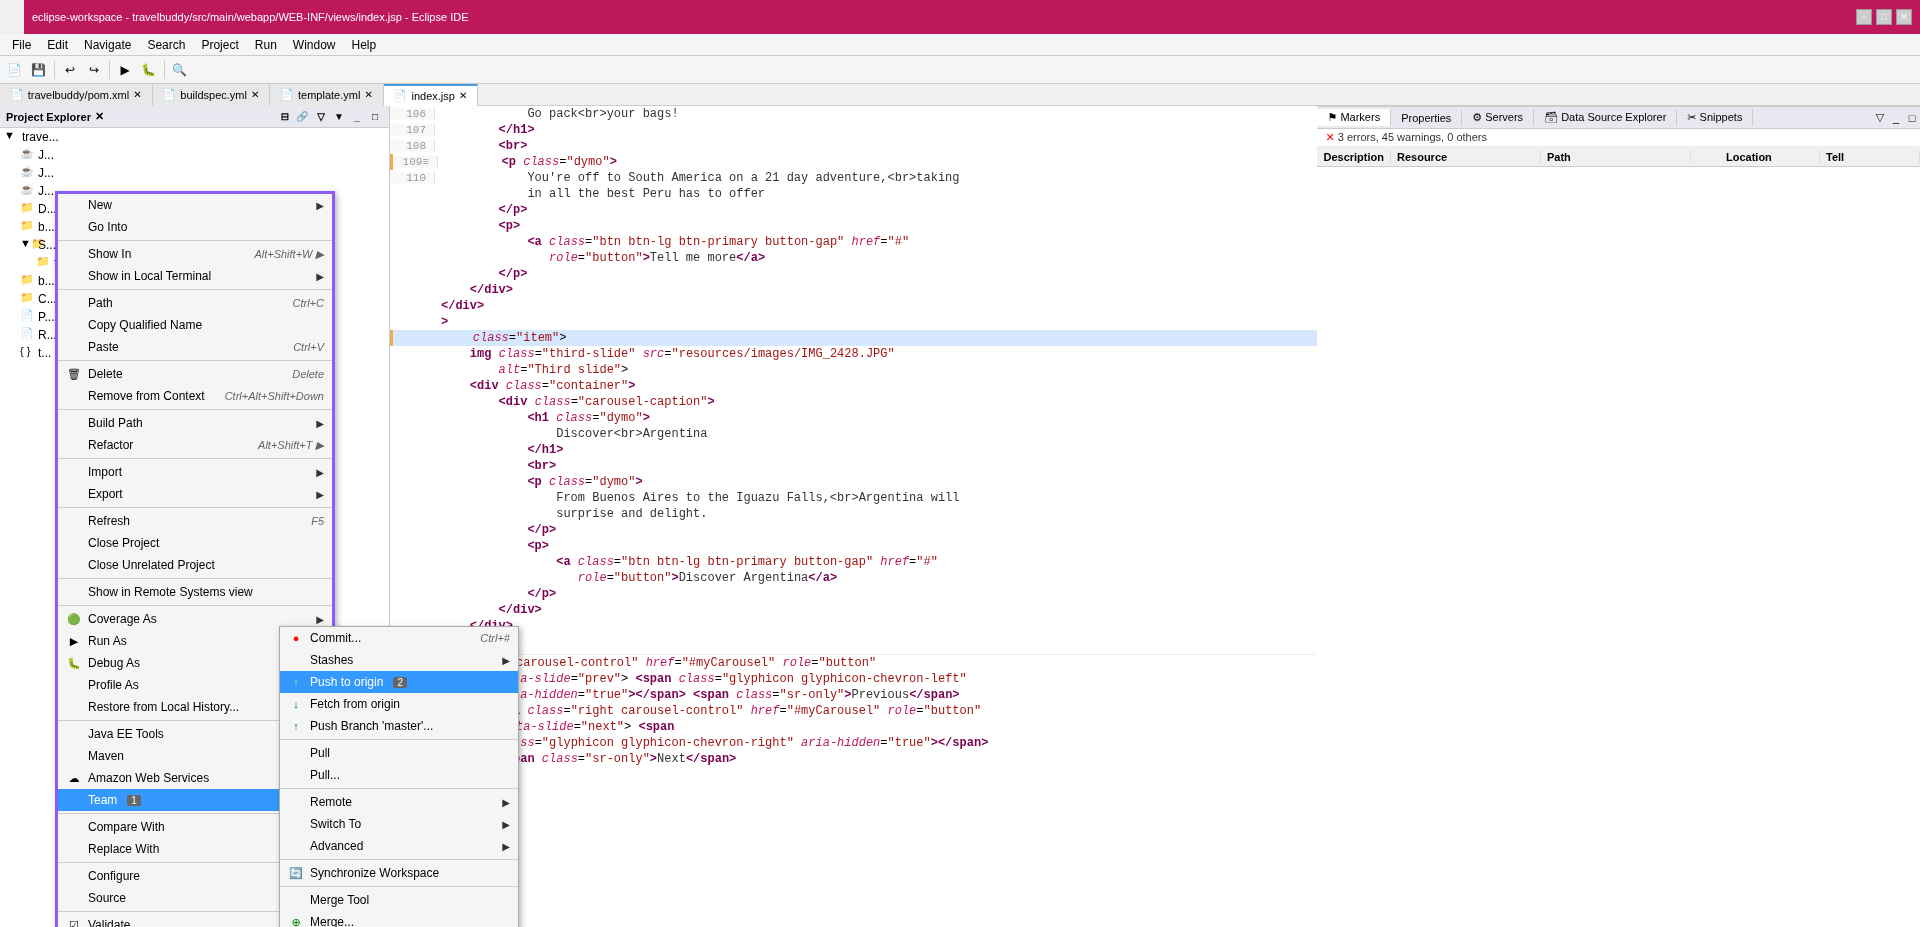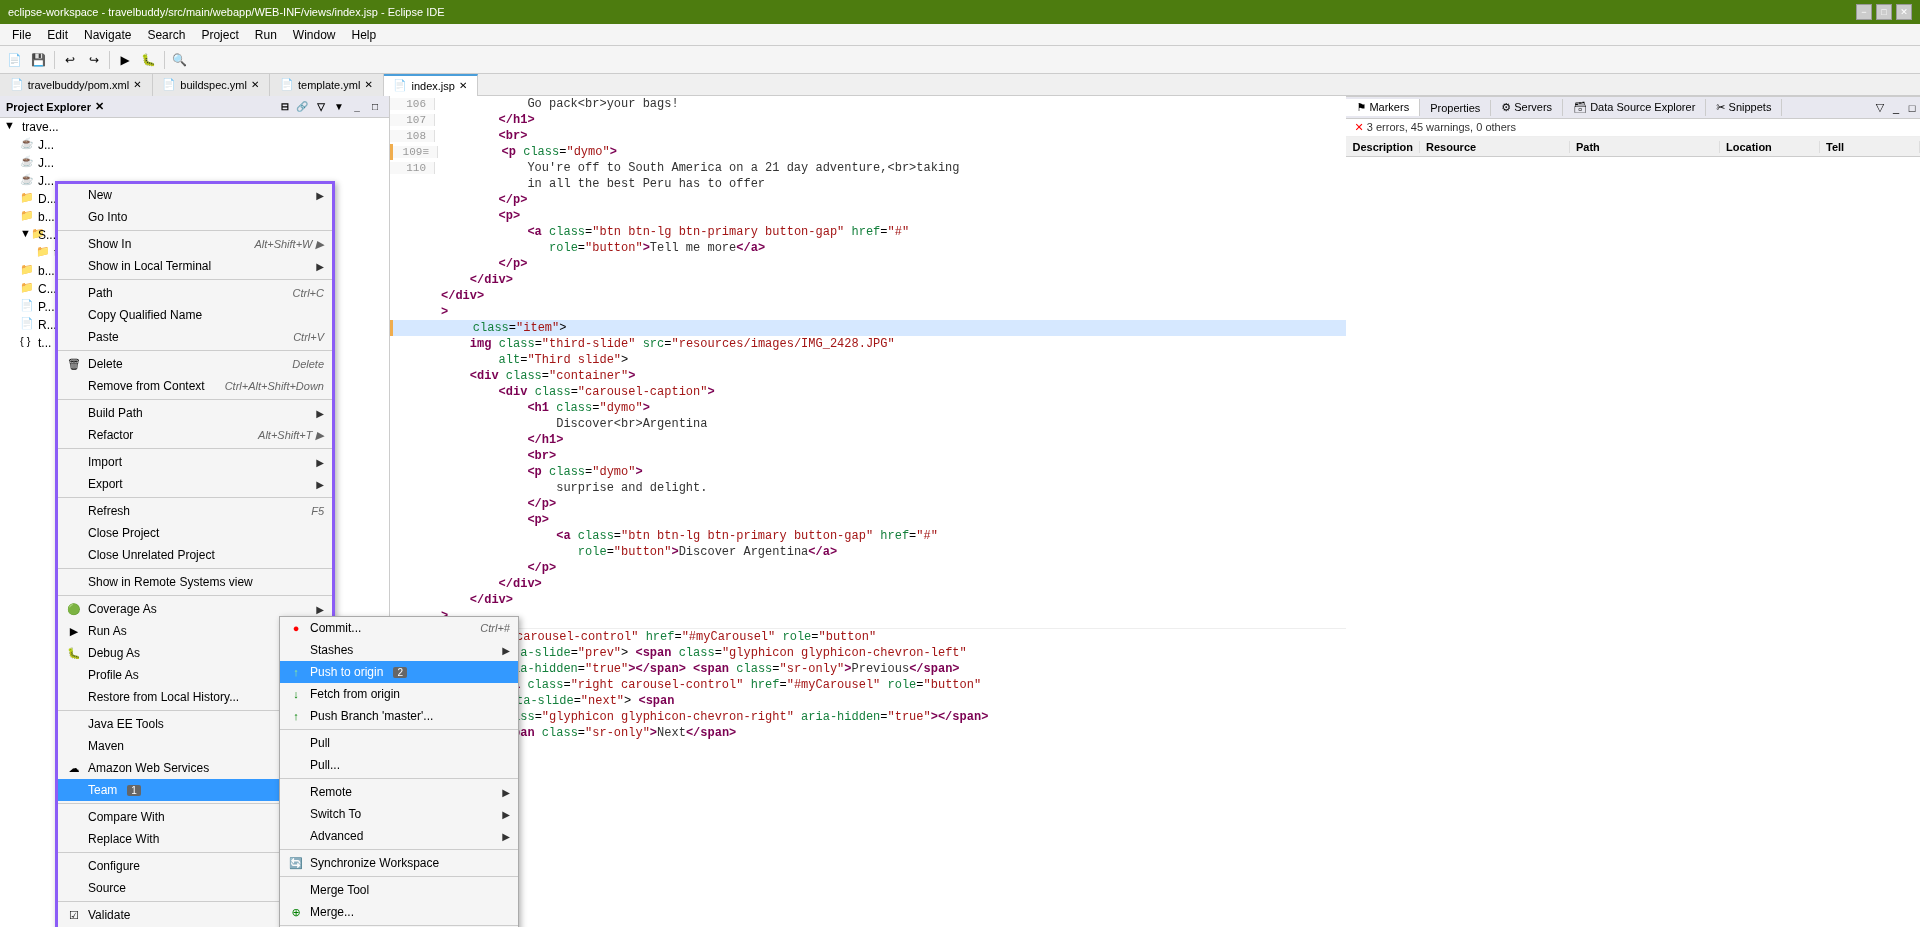--- a/index.html
+++ b/index.html
@@ -7,27 +7,28 @@
       font-family: 'Segoe UI', Tahoma, Geneva, Verdana, sans-serif;
       font-size: 12px;
       background: #f0f0f0;
       overflow: hidden;
       width: 1920px;
       height: 927px;
     }
 
     
     .title-bar {
-      background: #4d7c0f;
+      background: #be185d;
       color: white;
-      height: 24px;
+      height: 34px;
       display: flex;
       align-items: center;
       padding: 0 8px;
       justify-content: space-between;
+      margin-left: 24px;
     }
     .title-bar-text { font-size: 11px; }
     .title-bar-controls { display: flex; gap: 4px; }
     .title-btn {
       width: 16px; height: 16px;
       background: #ccc;
       border: 1px solid #999;
       font-size: 9px;
       display: flex; align-items: center; justify-content: center;
       cursor: pointer;
@@ -222,21 +223,21 @@
     }
     .line-content {
       padding-left: 6px;
       white-space: pre;
       flex: 1;
     }
     .line-modified { border-left: 3px solid #f0ad4e; }
 
     
     .tag { color: #7b0052; font-weight: bold; }
-    .attr-name { color: #15803d; }
+    .attr-name { color: #be185d; font-style: italic; }
     .attr-value { color: #a31515; }
     .text-content { color: #333; }
     .selected-line { background: #d6e8ff; }
 
     
     .bottom-panel {
       height: 160px;
       border-top: 1px solid #ccc;
       background: white;
       display: flex;
@@ -271,21 +272,21 @@
     }
     .bottom-col {
       padding: 0 6px;
       font-size: 11px;
       font-weight: bold;
       border-right: 1px solid #ddd;
     }
     .bottom-col-desc { flex: 1; }
     .bottom-col-res { width: 150px; }
     .bottom-col-path { width: 150px; }
-    .bottom-col-loc { width: 100px; }
+    .bottom-col-loc { width: 100px; margin-left: 29px; }
     .bottom-col-type { width: 100px; }
   </style>
 </head>
 <body>
 
 <div class="title-bar">
   <span class="title-bar-text">eclipse-workspace - travelbuddy/src/main/webapp/WEB-INF/views/index.jsp - Eclipse IDE</span>
   <div class="title-bar-controls">
     <div class="title-btn">−</div>
     <div class="title-btn">□</div>
@@ -844,20 +845,24 @@
         <div class="code-line">
           <span class="line-number"></span>
           <span class="line-content"><span class="tag">            &lt;br&gt;</span></span>
         </div>
         <div class="code-line">
           <span class="line-number"></span>
           <span class="line-content"><span class="tag">            &lt;p </span><span class="attr-name">class</span>=<span class="attr-value">"dymo"</span><span class="tag">&gt;</span></span>
         </div>
         <div class="code-line">
           <span class="line-number"></span>
+          <span class="line-content text-content">                From Buenos Aires to the Iguazu Falls,&lt;br&gt;Argentina will</span>
+        </div>
+        <div class="code-line">
+          <span class="line-number"></span>
           <span class="line-content text-content">                surprise and delight.</span>
         </div>
         <div class="code-line">
           <span class="line-number"></span>
           <span class="line-content"><span class="tag">            &lt;/p&gt;</span></span>
         </div>
         <div class="code-line">
           <span class="line-number"></span>
           <span class="line-content"><span class="tag">            &lt;p&gt;</span></span>
         </div>

